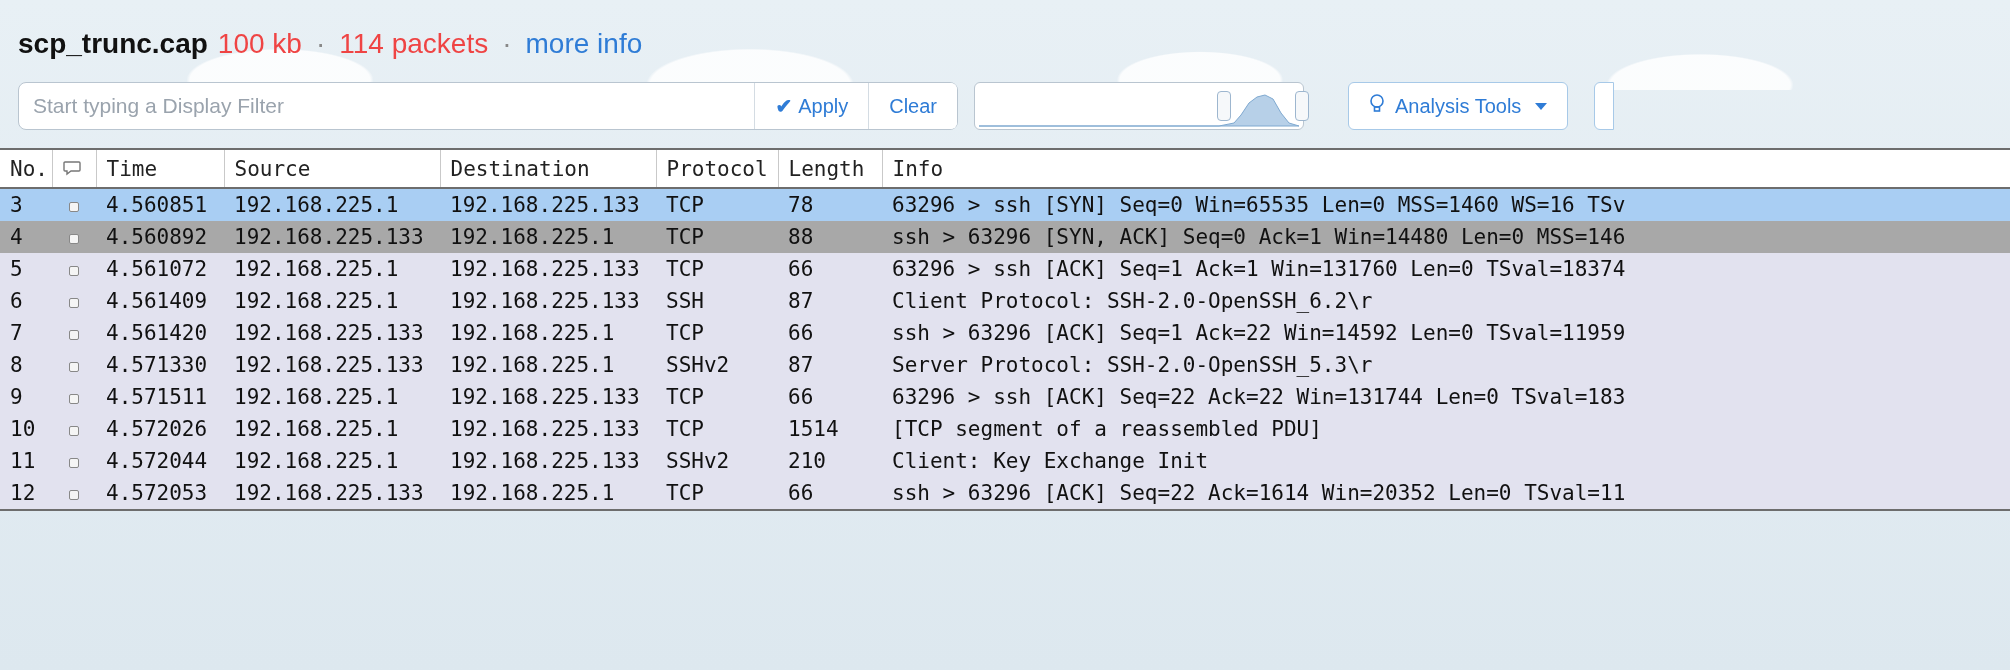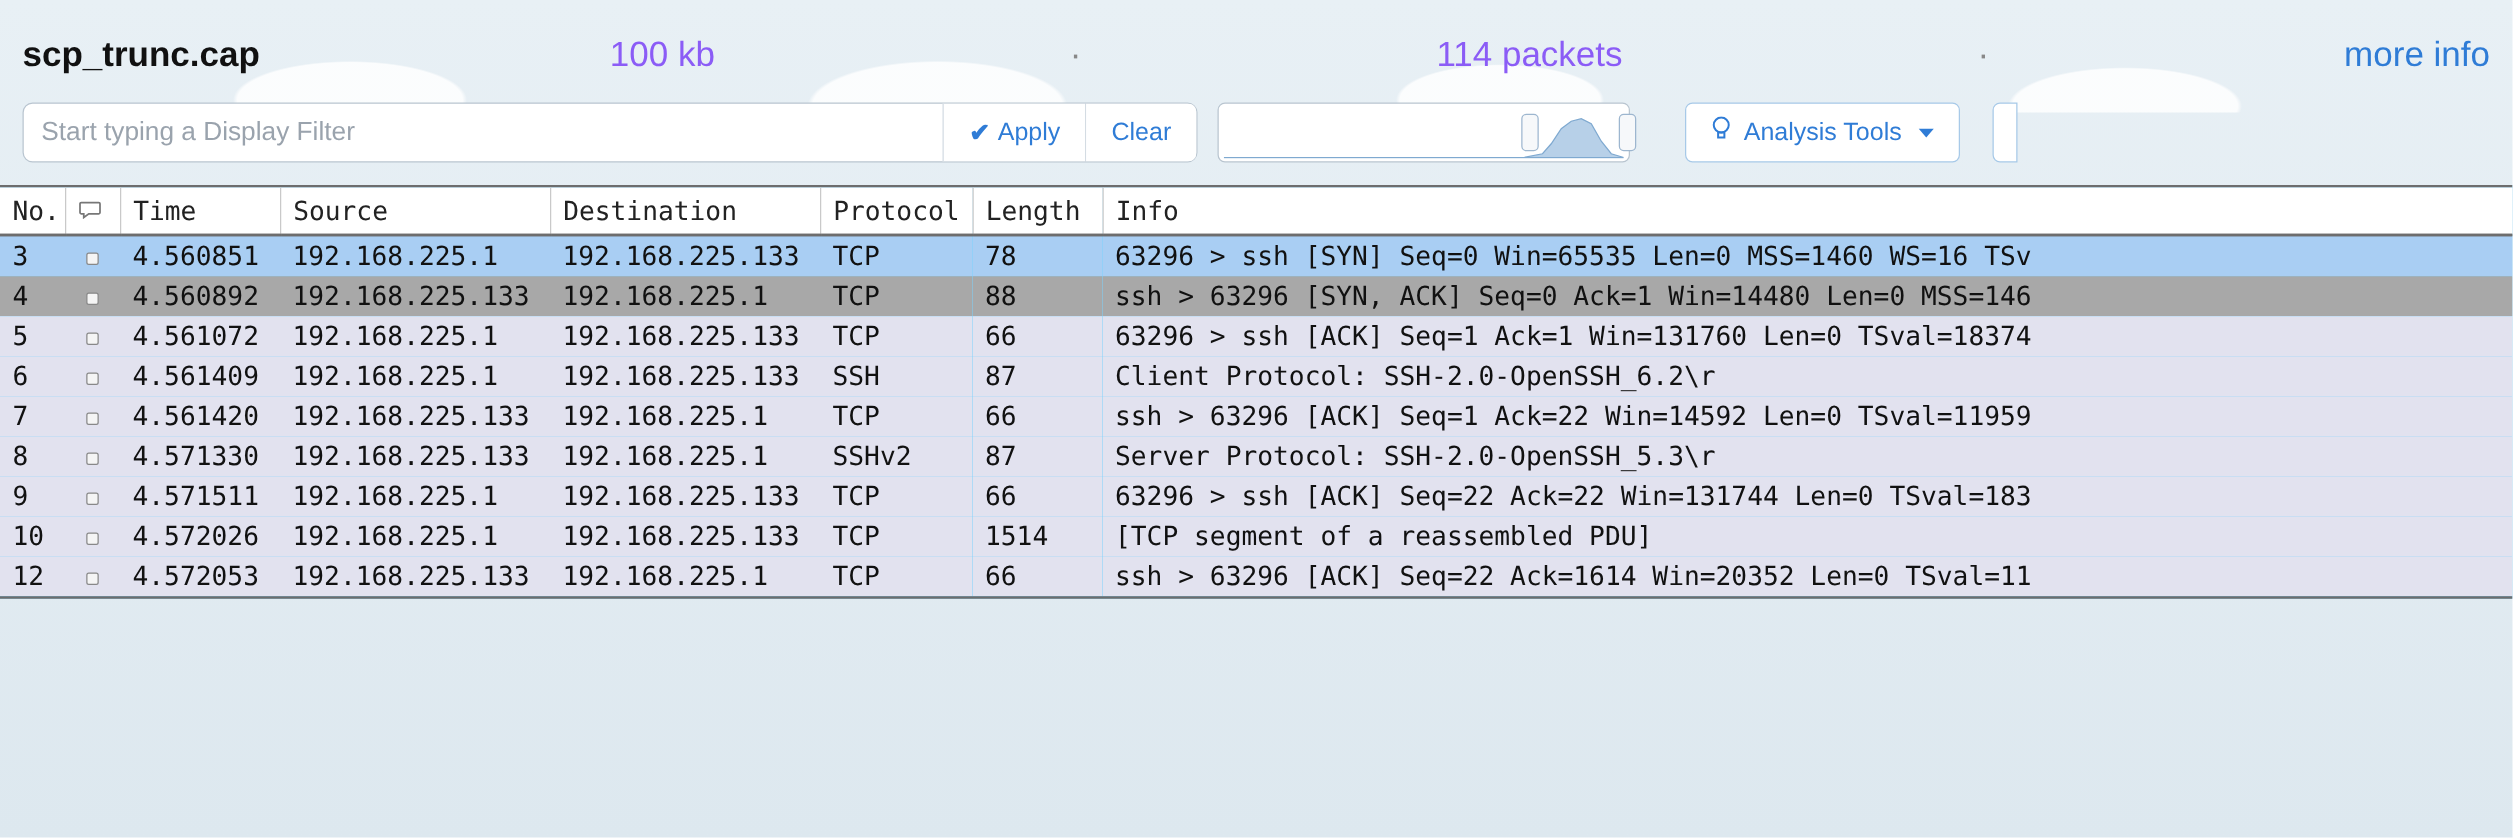--- a/index.html
+++ b/index.html
@@ -25,24 +25,23 @@
   padding: 28px 18px 8px 18px;
   position: relative;
   z-index: 1;
 }
 .title-line {
   font-size: 28px;
   color: #222;
   display: flex;
   align-items: baseline;
   gap: 10px;
-  justify-content: space-between;
 }
 .filename { font-weight: 700; color: #111; }
-.meta { color: #8b5cf6; font-weight: 400; }
+.meta { color: #ef4444; font-weight: 400; }
 .meta-sep { color: #888; margin: 0 4px; }
 .more-info { color: #2f7cd6; font-weight: 400; cursor: pointer; }
 .toolbar {
   display: flex;
   align-items: stretch;
   gap: 16px;
   padding: 14px 18px 18px 18px;
   position: relative;
   z-index: 1;
 }
@@ -352,20 +351,30 @@
           <td>10</td>
           <td style="text-align:center"><span class="comment-dot"></span></td>
           <td>4.572026</td>
           <td>192.168.225.1</td>
           <td>192.168.225.133</td>
           <td>TCP</td>
           <td>1514</td>
           <td>[TCP segment of a reassembled PDU]</td>
         </tr>
         <tr class="">
+          <td>11</td>
+          <td style="text-align:center"><span class="comment-dot"></span></td>
+          <td>4.572044</td>
+          <td>192.168.225.1</td>
+          <td>192.168.225.133</td>
+          <td>SSHv2</td>
+          <td>210</td>
+          <td>Client: Key Exchange Init</td>
+        </tr>
+        <tr class="">
           <td>12</td>
           <td style="text-align:center"><span class="comment-dot"></span></td>
           <td>4.572053</td>
           <td>192.168.225.133</td>
           <td>192.168.225.1</td>
           <td>TCP</td>
           <td>66</td>
           <td>ssh &gt; 63296 [ACK] Seq=22 Ack=1614 Win=20352 Len=0 TSval=11</td>
         </tr>
       </tbody>

